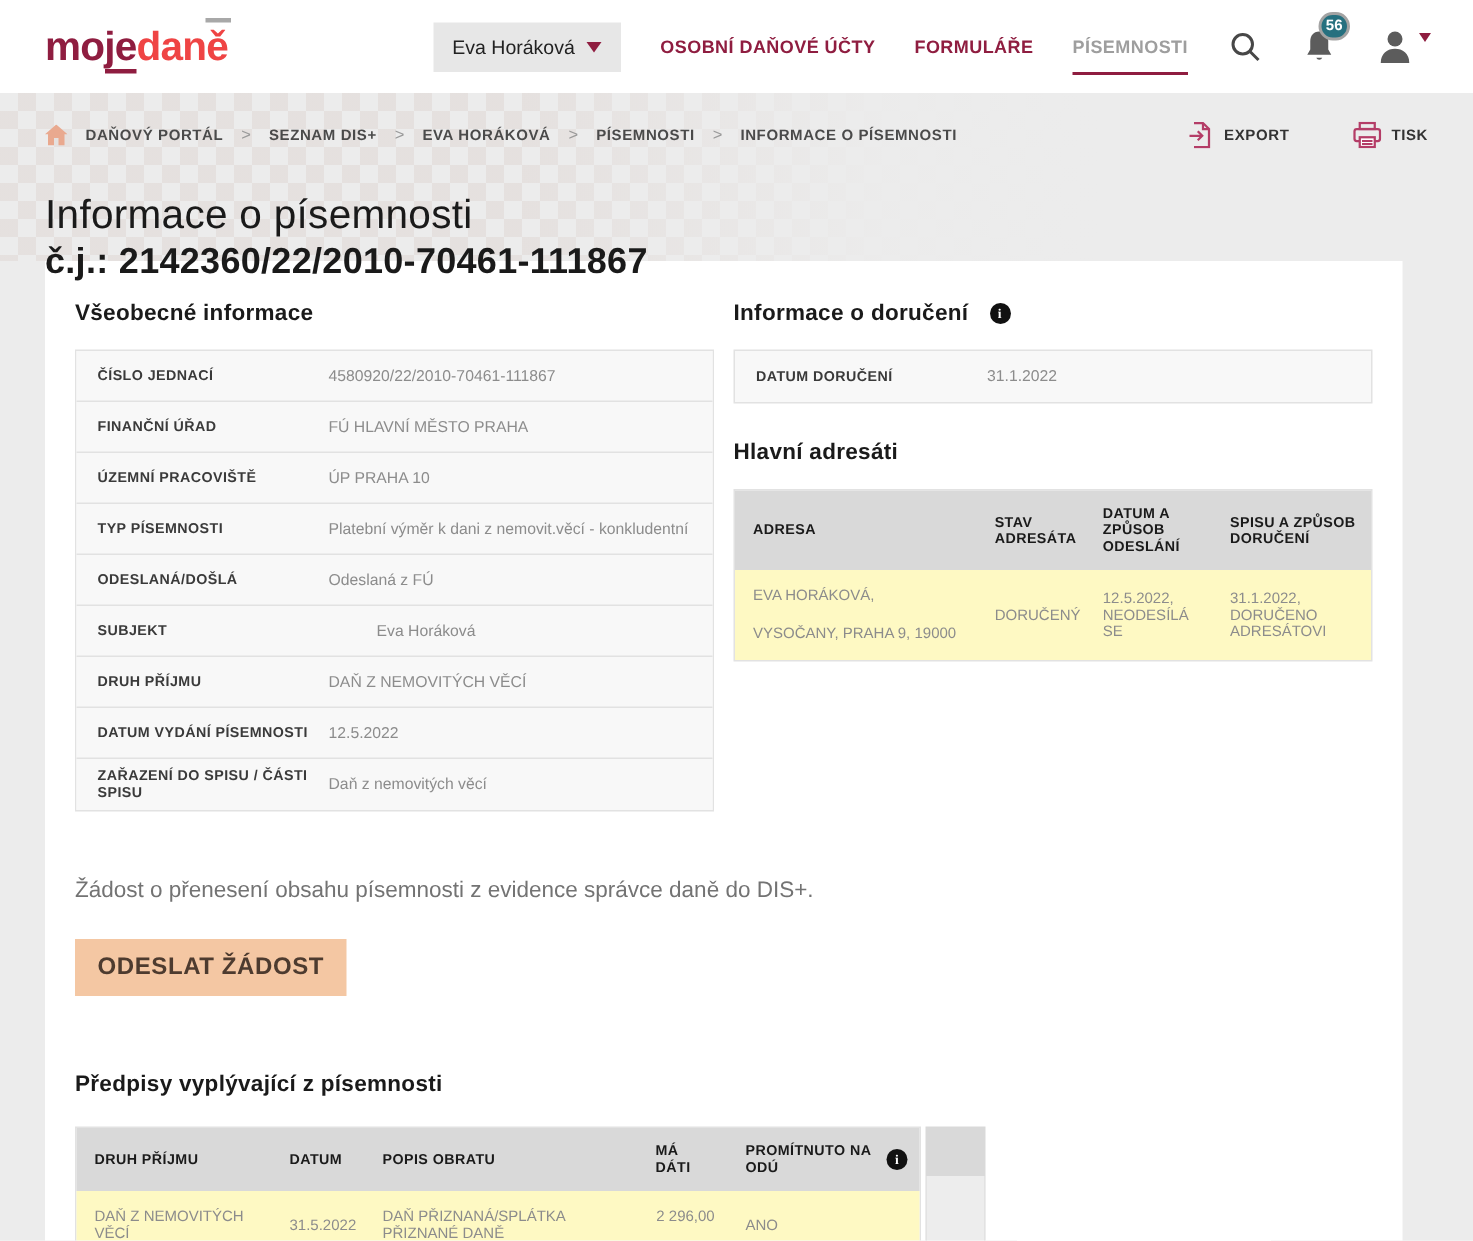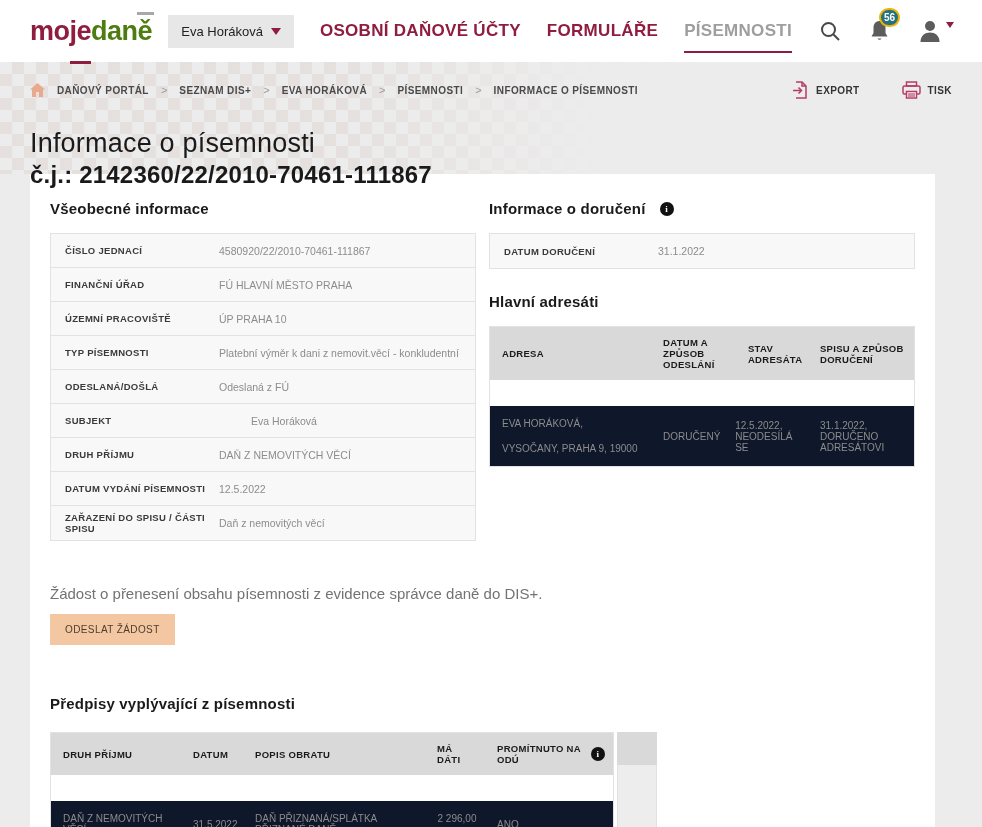--- a/index.html
+++ b/index.html
@@ -4,40 +4,40 @@
 <style>
   * { margin:0; padding:0; box-sizing:border-box; }
   html,body { width:982px; height:827px; overflow:hidden; background:#ececec;
     font-family:"Liberation Sans", sans-serif; }
 
   
   .header { height:62px; background:#ffffff; display:flex; align-items:center;
     padding:0 28px 0 30px; }
   .logo { font-size:27px; font-weight:bold; letter-spacing:-0.5px; cursor:pointer; }
   .logo .moje { color:#8f1d40; }
-  .logo .moje .je { border-bottom:3px solid #8f1d40; padding-bottom:15px; }
-  .logo .dane { color:#4d7c0f; }
+  .logo .moje .je { border-bottom:3px solid #8f1d40; padding-bottom:0; }
+  .logo .dane { color:#ef4444; }
   .logo .dane .e-bar { position:relative; }
   .logo .dane .e-bar::after { content:""; position:absolute; left:-1px; right:-2px;
     top:-4px; height:3px; background:#a8a8a8; }
   .header-right { margin-left:auto; display:flex; align-items:center; gap:26px; }
   .user-select { background:#e7e7e7; padding:9px 13px; font-size:13px; color:#222;
     display:flex; align-items:center; gap:8px; cursor:pointer; }
   .tri-down { width:0; height:0; border-left:5px solid transparent;
     border-right:5px solid transparent; border-top:7px solid #8f1d40; }
-  .nav-item { font-size:17px; font-weight:bold; color:#8f1d40; letter-spacing:0.3px;
+  .nav-item { font-size:12px; font-weight:bold; color:#8f1d40; letter-spacing:0.3px;
     cursor:pointer; position:relative; }
   .nav-item.active { color:#9e9e9e; }
   .nav-item.active::after { content:""; position:absolute; left:0; right:0;
     bottom:-12px; height:2px; background:#8f1d40; }
   .icon-btn { cursor:pointer; display:flex; align-items:center; position:relative; }
   .badge { position:absolute; top:-11px; right:-9px; min-width:19px; height:19px;
     border-radius:10px; background:#26707f; color:#fff; font-size:10px; font-weight:bold;
     display:flex; align-items:center; justify-content:center; padding:0 3px;
-    border:2px solid #eab308; }
+    border:2px solid #a3a3a3; }
   .tri-down-sm { width:0; height:0; border-left:4px solid transparent;
     border-right:4px solid transparent; border-top:6px solid #8f1d40;
     margin-left:3px; margin-top:-12px; }
 
   
   .hero { height:112px; background-color:#ececec;
     background-image:
       linear-gradient(to right, rgba(236,236,236,0) 0%, rgba(236,236,236,0) 35%, rgba(236,236,236,0.95) 60%, #ececec 75%),
       conic-gradient(rgba(184,152,140,0.14) 25%, transparent 0 50%, rgba(184,152,140,0.14) 0 75%, transparent 0);
     background-size:100% 100%, 24px 24px; padding:0 30px; }
@@ -68,30 +68,30 @@
   .kv-label { width:168px; flex:none; padding-left:14px; padding-right:6px;
     font-size:9.5px; font-weight:bold; color:#3a3a3a; letter-spacing:0.3px; }
   .kv-value { font-size:10.5px; color:#8c8c8c; padding-right:8px; }
   .kv-value.indent { padding-left:32px; }
 
   .grid-table { margin-top:16px; border:1px solid #e2e2e2; }
   .grid-head { display:flex; background:#d9d9d9; }
   .grid-head .cell { font-size:9.5px; font-weight:bold; color:#1a1a1a;
     letter-spacing:0.3px; padding:10px 8px 10px 12px; display:flex;
     align-items:center; gap:6px; }
-  .grid-row { display:flex; background:#0f172a;margin-top:26px; }
+  .grid-row { display:flex; background:#fef9c3; }
   .grid-row .cell { font-size:10px; color:#8c8c8c; padding:12px 8px 12px 12px;
     display:flex; flex-direction:column; justify-content:center; }
   .addr-c1 { width:38%; } .addr-c2 { width:17%; } .addr-c3 { width:20%; } .addr-c4 { width:25%; }
   .addr-line1 { margin-bottom:14px; }
 
   .request { margin-top:44px; }
   .request-text { font-size:15px; color:#737373; margin-top:10px; }
-  .peach-btn { margin-top:12px; display:inline-block; background:#f4c7a3;
-    border:none; padding:10px 15px; font-size:10px; font-weight:normal; color:#4d3b2f;
+  .peach-btn { margin-top:24px; display:inline-block; background:#f4c7a3;
+    border:none; padding:10px 15px; font-size:16px; font-weight:bold; color:#4d3b2f;
     letter-spacing:0.4px; cursor:pointer; font-family:"Liberation Sans",sans-serif; }
 
   .prescriptions { margin-top:50px; }
   .presc-wrap { margin-top:20px; display:flex; gap:3px; width:607px; }
   .presc-main { flex:1; border:1px solid #e2e2e2; }
   .p-c1 { width:130px; } .p-c2 { width:62px; } .p-c3 { width:182px; }
   .p-c4 { width:60px; } .p-c5 { flex:1; }
   .presc-side { width:40px; flex:none; display:flex; flex-direction:column; }
   .presc-side-head { height:33px; background:#d9d9d9; }
   .presc-side-row { flex:1; background:#ededed; border:1px solid #e2e2e2; border-top:none;
@@ -237,22 +237,22 @@
         <div class="kv-row">
           <div class="kv-label">DATUM DORUČENÍ</div>
           <div class="kv-value">31.1.2022</div>
         </div>
       </div>
 
       <div class="section-h" style="margin-top:24px;">Hlavní adresáti</div>
       <div class="grid-table">
         <div class="grid-head">
           <div class="cell addr-c1">ADRESA</div>
+          <div class="cell addr-c2">STAV ADRESÁTA</div>
           <div class="cell addr-c3">DATUM A ZPŮSOB ODESLÁNÍ</div>
-          <div class="cell addr-c2">STAV ADRESÁTA</div>
           <div class="cell addr-c4">SPISU A ZPŮSOB DORUČENÍ</div>
         </div>
         <div class="grid-row">
           <div class="cell addr-c1">
             <span class="addr-line1">EVA HORÁKOVÁ,</span>
             <span>VYSOČANY, PRAHA 9, 19000</span>
           </div>
           <div class="cell addr-c2">DORUČENÝ</div>
           <div class="cell addr-c3">12.5.2022, NEODESÍLÁ SE</div>
           <div class="cell addr-c4">31.1.2022, DORUČENO ADRESÁTOVI</div>

